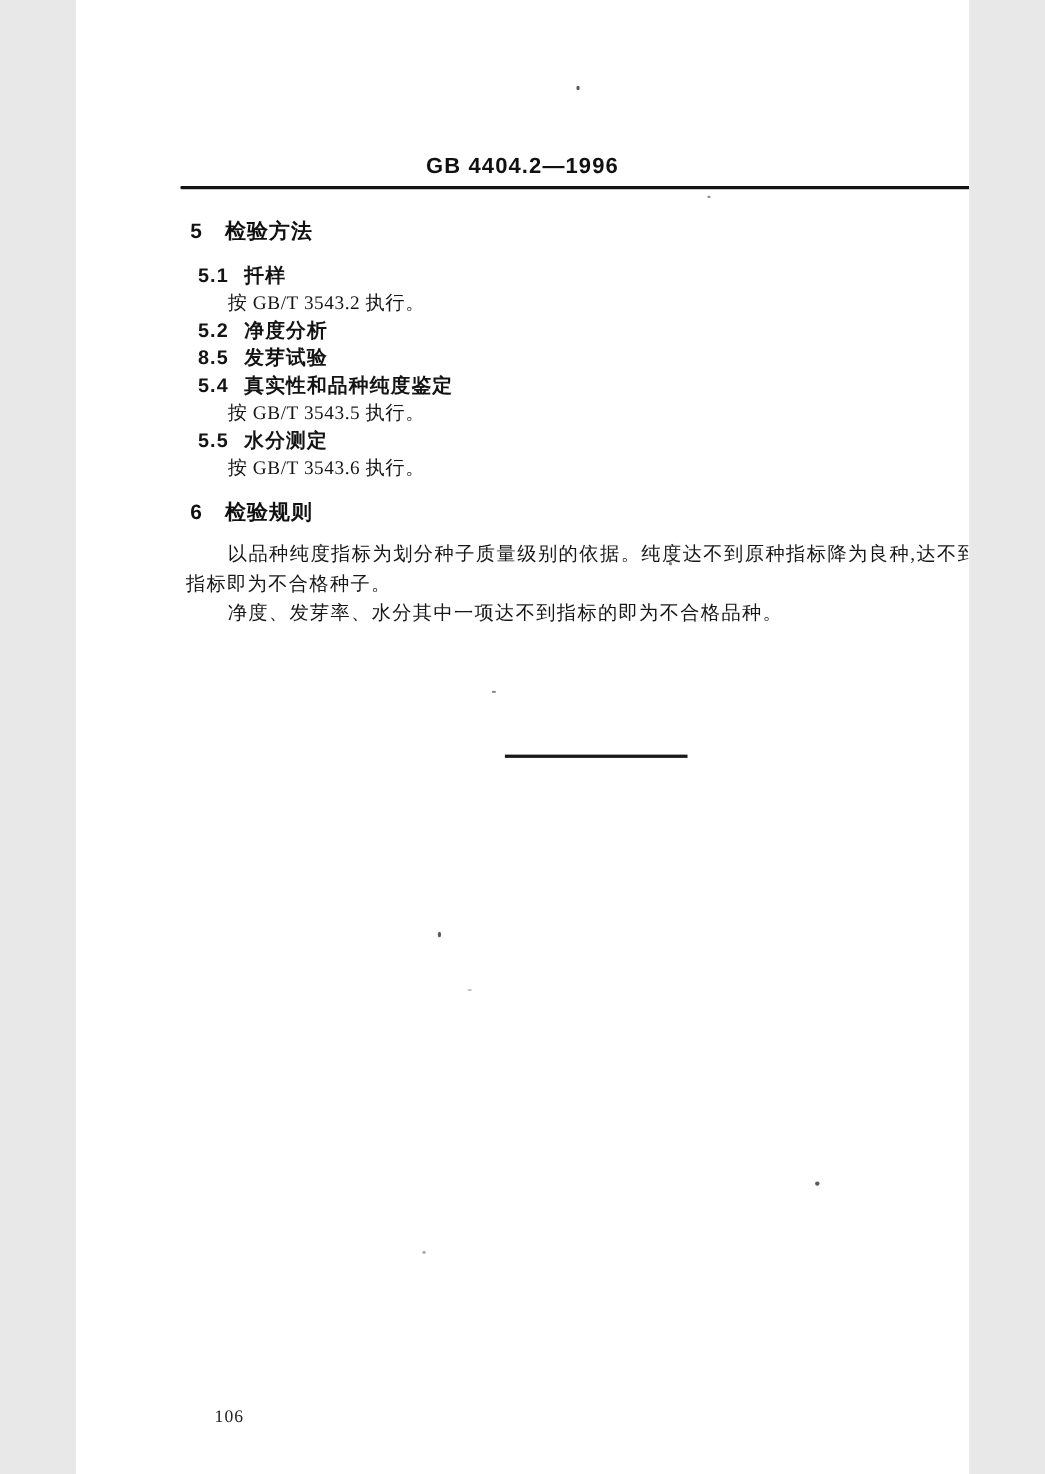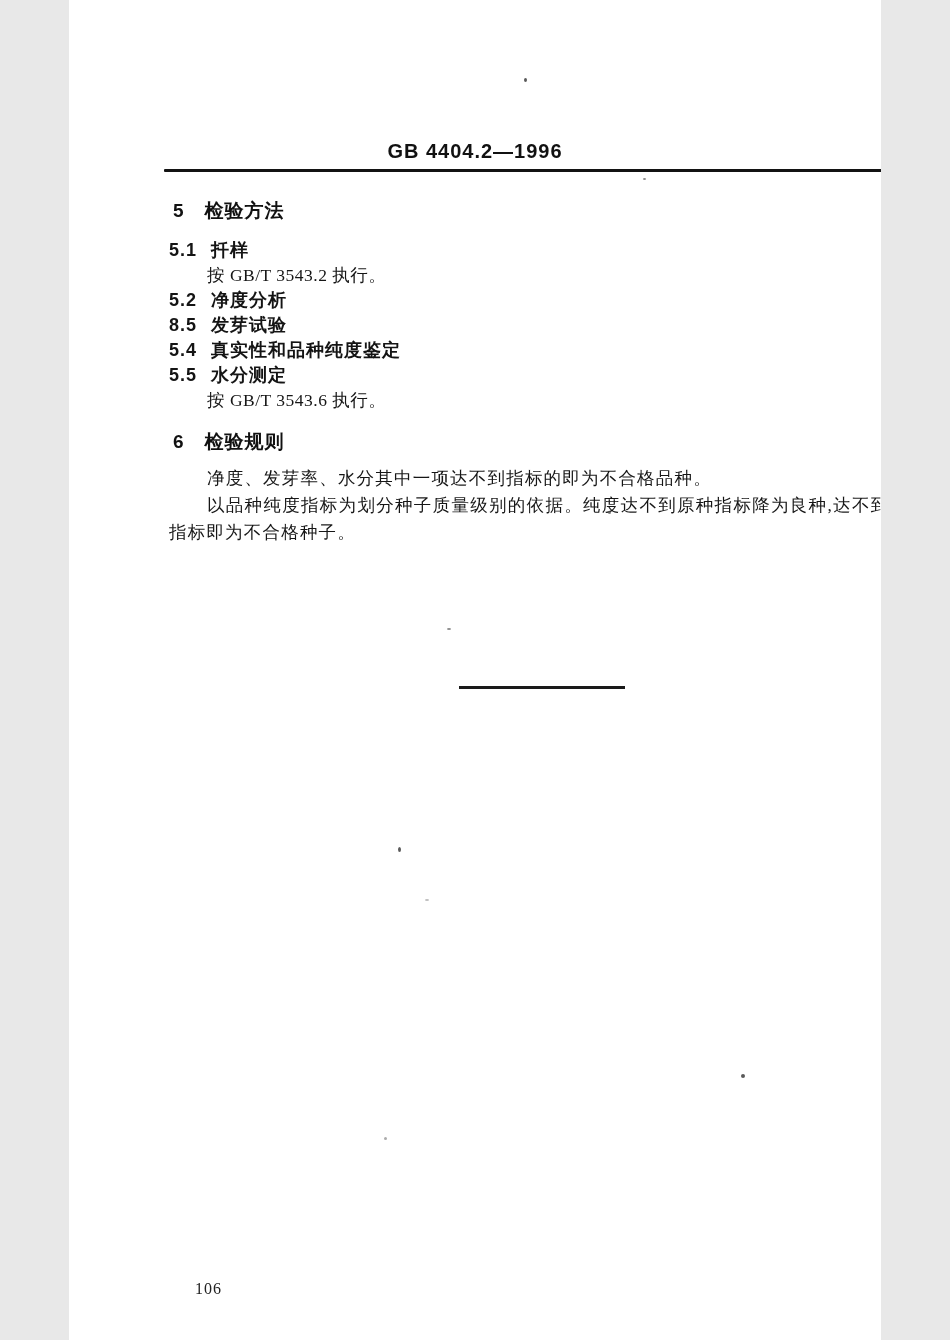--- a/index.html
+++ b/index.html
@@ -64,20 +64,21 @@
   #section6-heading { margin: 16px 0 10px 4px; }
 
   .method-item { margin: 0; }
   .method-heading {
     font-family: "Liberation Sans", sans-serif;
     font-weight: 700;
     font-size: 18px;
     line-height: 25px;
     letter-spacing: 1px;
     color: #141414;
+    margin-left: 11px;
   }
   .method-heading .item-num {
     display: inline-block;
     margin-right: 14px;
   }
   .method-body {
     font-size: 17.5px;
     line-height: 25px;
     letter-spacing: 0.5px;
     padding-left: 38px;
@@ -152,35 +153,36 @@
     <div class="method-item">
       <div class="method-heading">
         <span class="item-num">8.5</span><span>发芽试验</span>
       </div>
     </div>
 
     <div class="method-item">
       <div class="method-heading">
         <span class="item-num">5.4</span><span>真实性和品种纯度鉴定</span>
       </div>
+      <div class="method-body">按 GB/T 3543.5 执行。</div>
     </div>
 
     <div class="method-item">
       <div class="method-heading">
         <span class="item-num">5.5</span><span>水分测定</span>
       </div>
       <div class="method-body">按 GB/T 3543.6 执行。</div>
     </div>
 
     <div id="section6-heading" class="section-heading">
       <span class="sec-num">6</span><span>检验规则</span>
     </div>
 
+    <p class="para indent">以品种纯度指标为划分种子质量级别的依据。纯度达不到原种指标降为良种,达不到良种指标即为不合格种子。</p>
     <p class="para indent">净度、发芽率、水分其中一项达不到指标的即为不合格品种。</p>
-    <p class="para indent">以品种纯度指标为划分种子质量级别的依据。纯度达不到原种指标降为良种,达不到良种指标即为不合格种子。</p>
 
   </div>
 
   <div class="end-rule"></div>
 
   <div class="page-number">106</div>
 
   <div class="speck" style="left:455px;top:78px;width:3px;height:4px;"></div>
   <div class="speck" style="left:574px;top:178px;width:3px;height:2px;opacity:.7;"></div>
   <div class="speck" style="left:539px;top:511px;width:3px;height:3px;opacity:.8;"></div>

